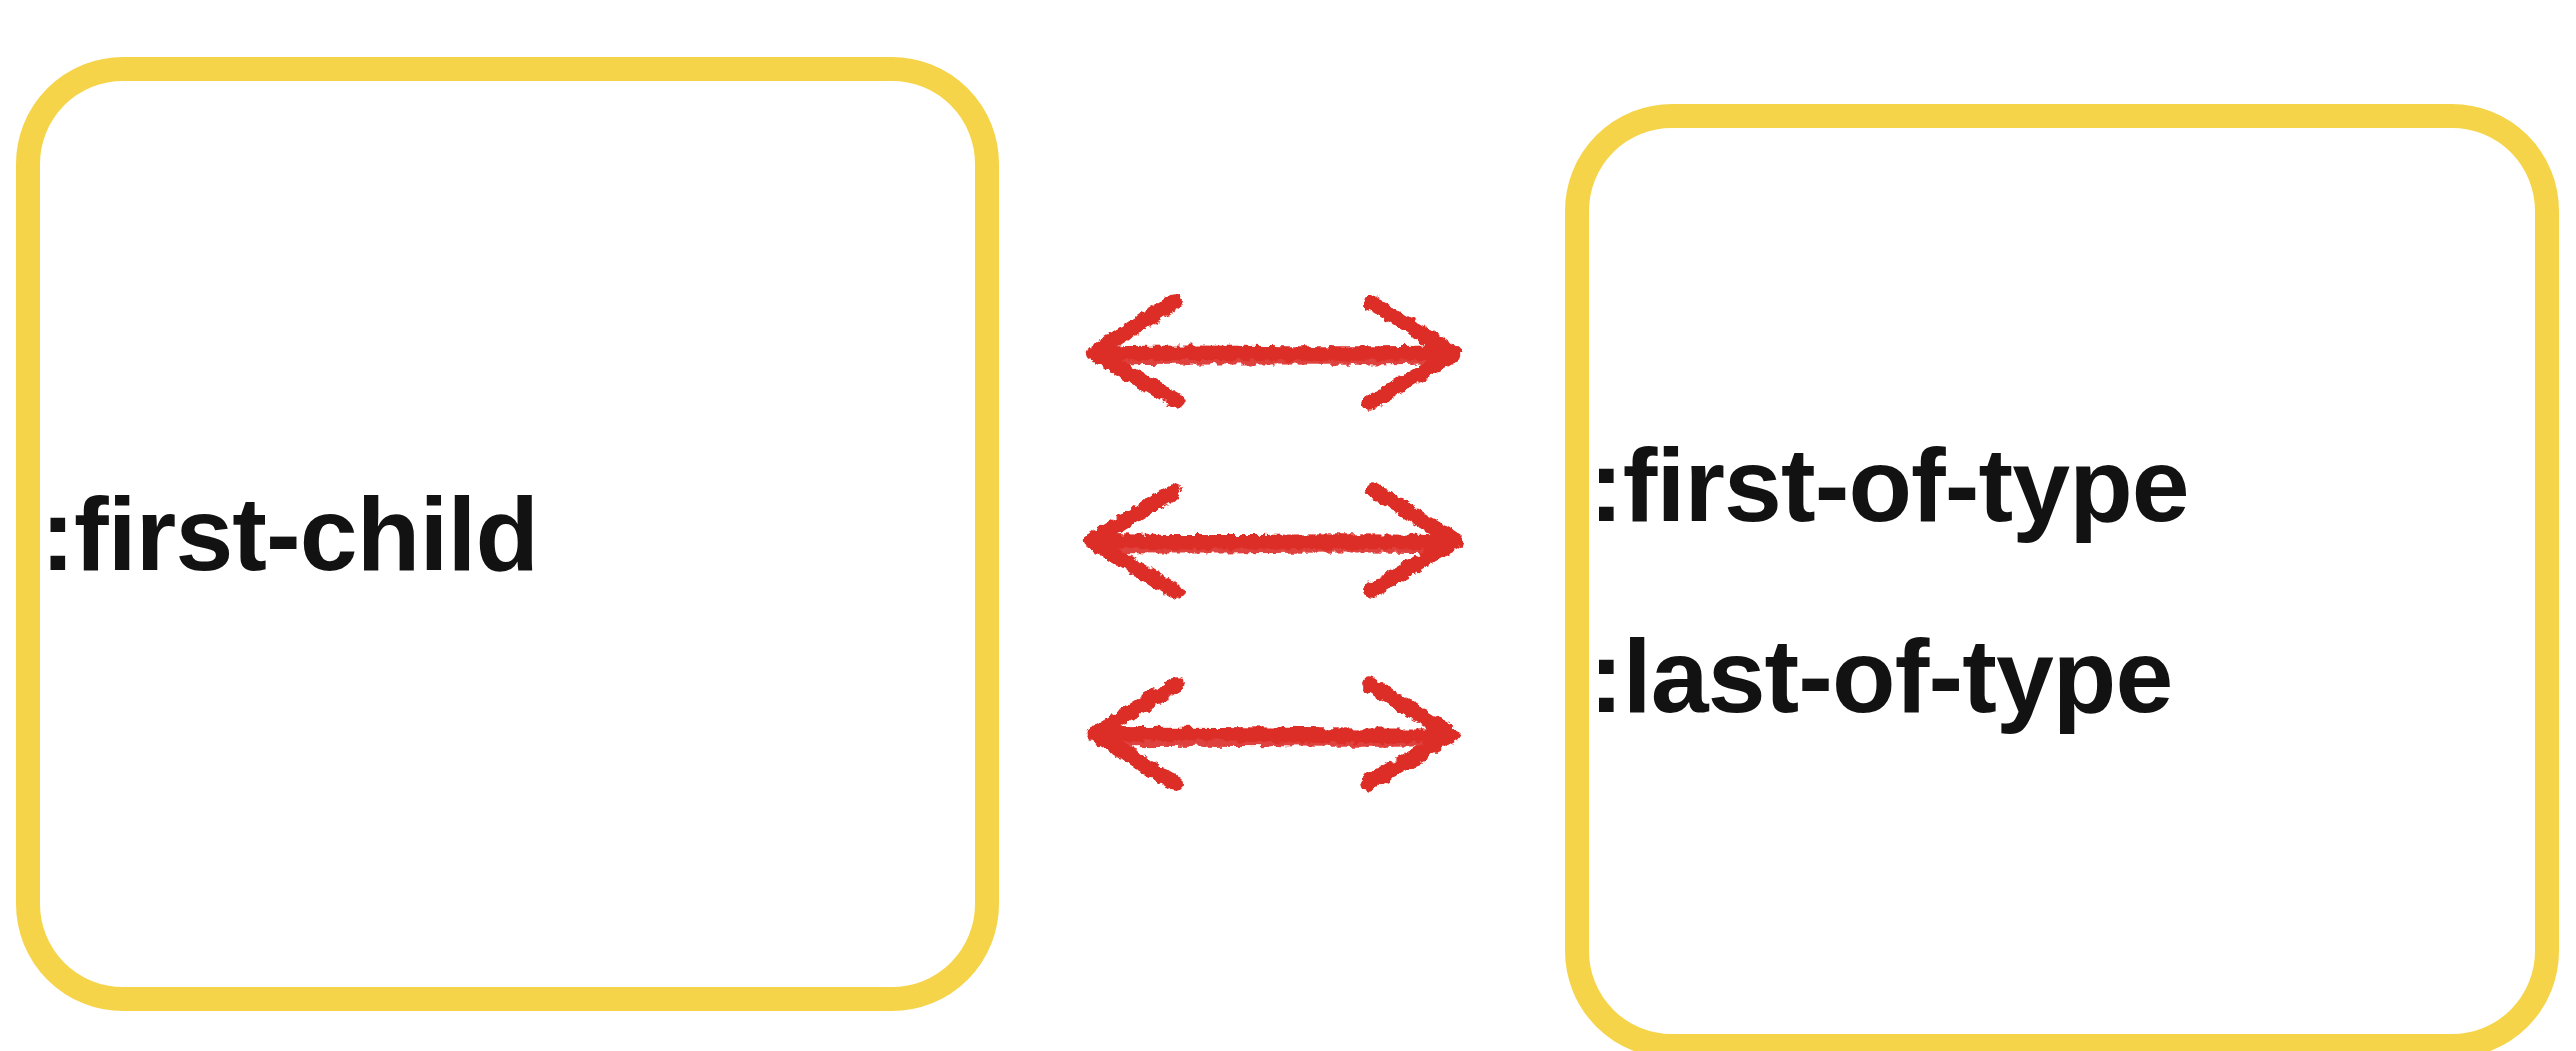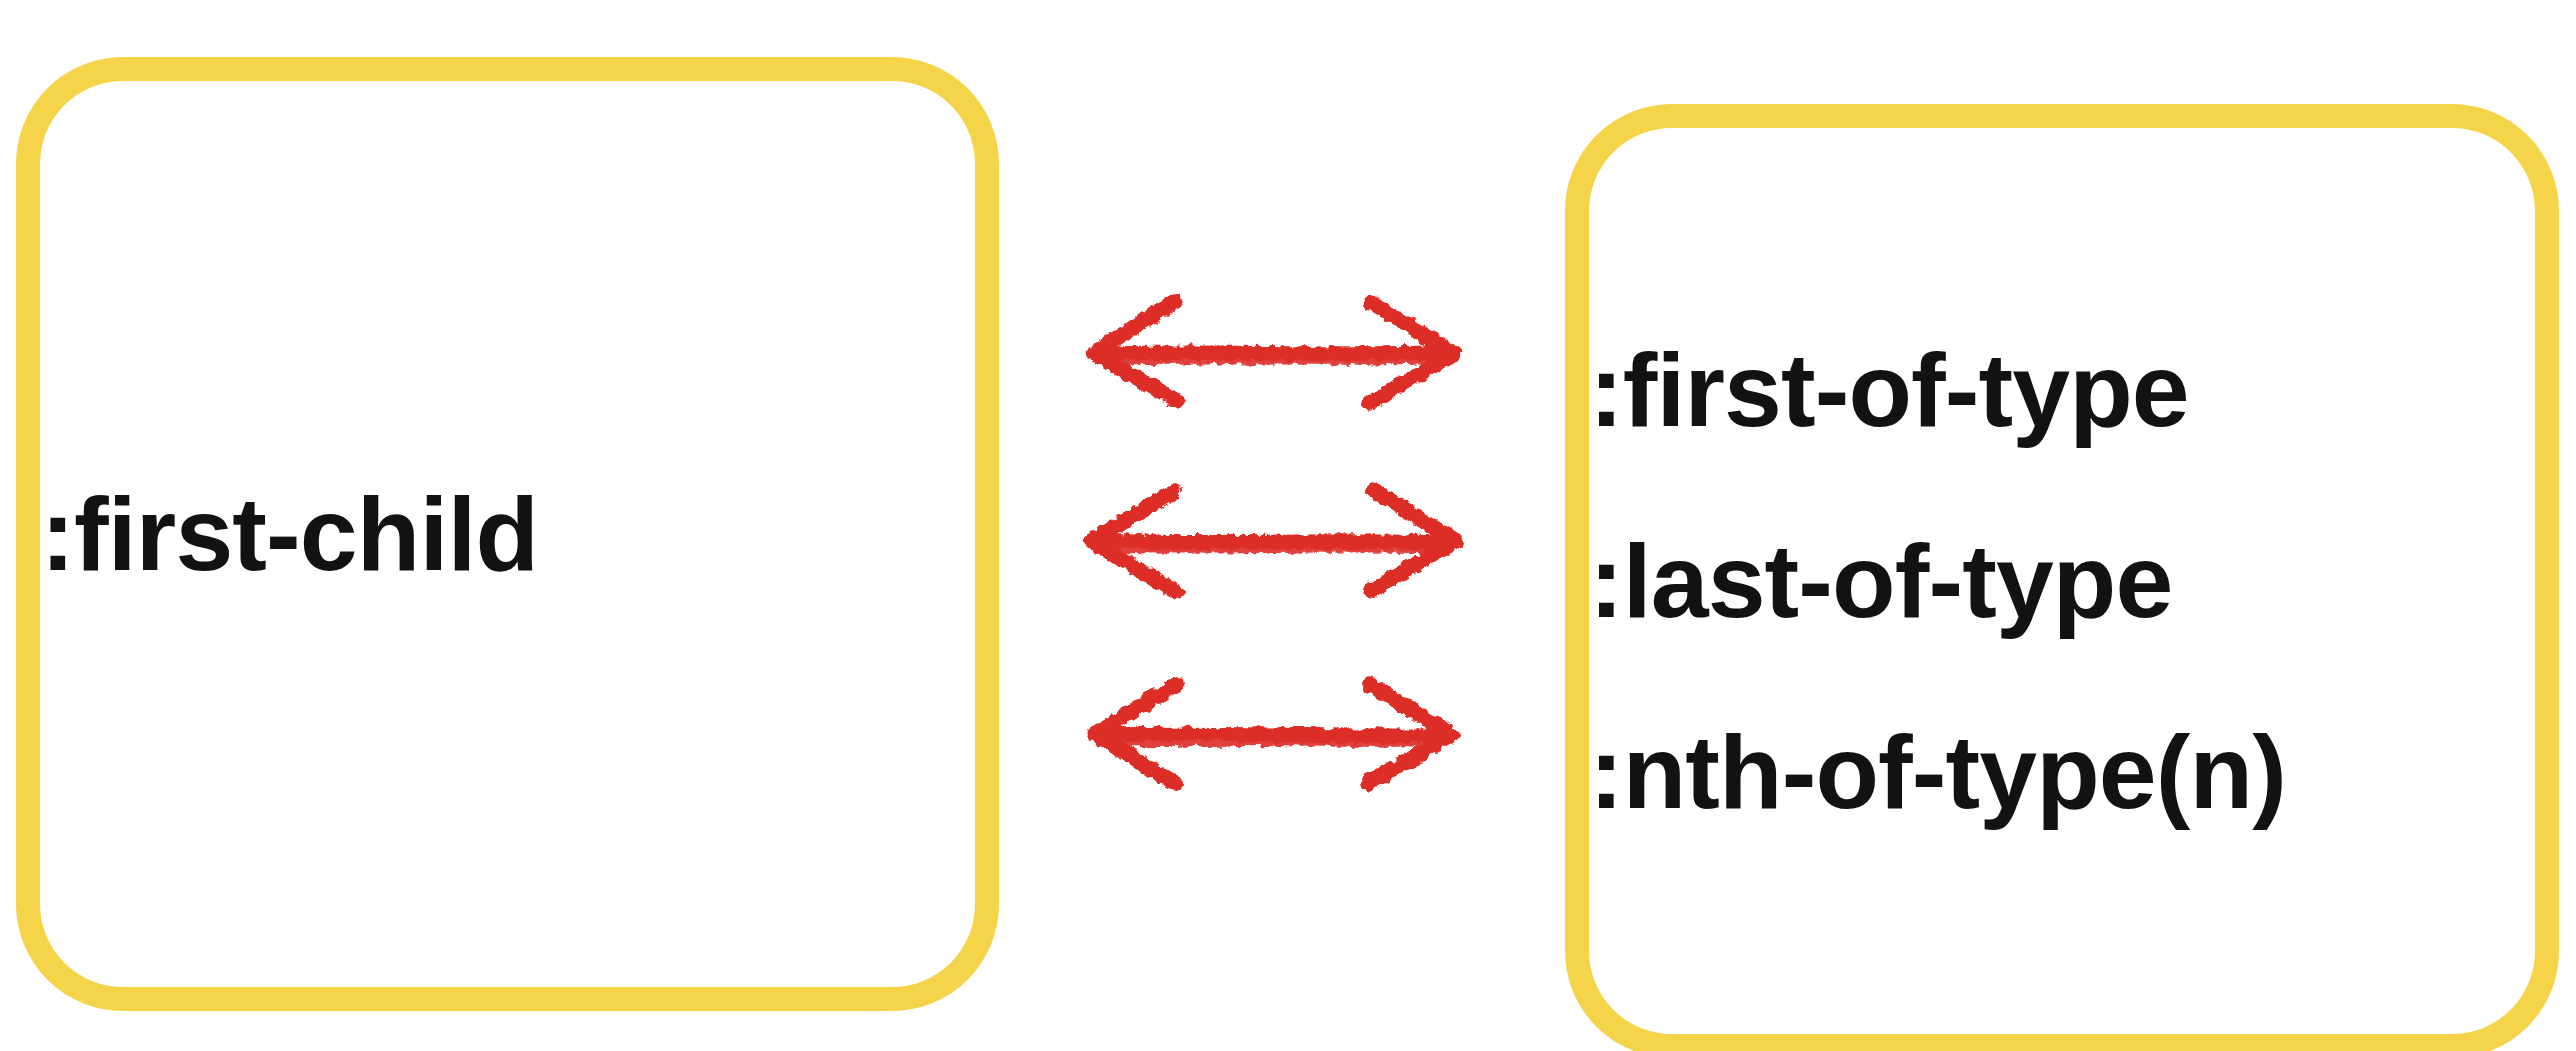--- a/index.html
+++ b/index.html
@@ -108,17 +108,16 @@
       <path class="shaft" d="M76 81 C 200 77, 320 85, 450 81"></path>
       <path class="shaft2" d="M86 90 C 220 86, 320 93, 442 89"></path>
       <path class="head" d="M154 25 L64 80 L152 135"></path>
       <path class="head" d="M366 25 L456 81 L364 135"></path>
     </g>
   </svg>
 
   <div class="panel right">
     <div class="row">:first-of-type</div>
     <div class="row">:last-of-type</div>
-    <div class="row">:nth-of-type(n)</div>
   </div>
 
 </div>
 
 
 </body></html>

